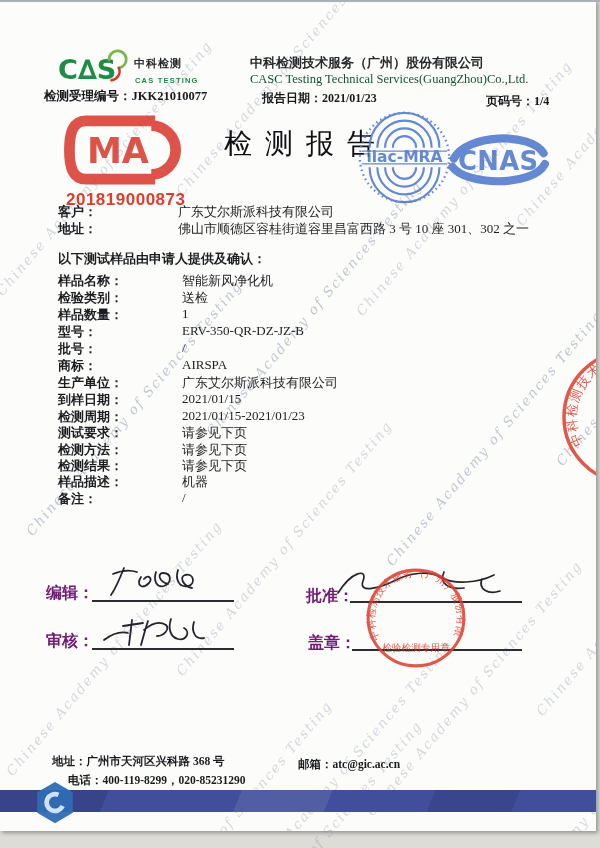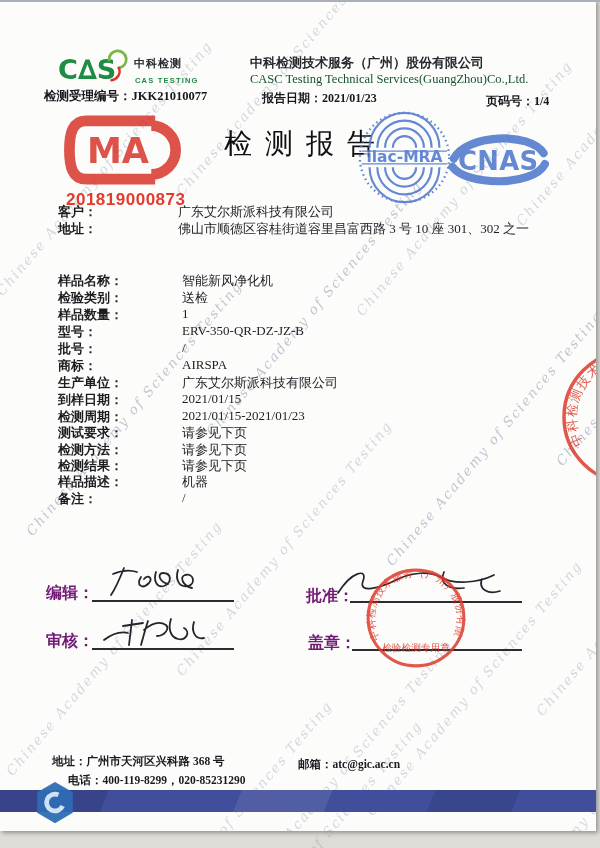--- a/index.html
+++ b/index.html
@@ -121,20 +121,21 @@
     </svg>
 
     <div class="frow" style="top:203px;">
       <span class="flabel">客户：</span>
       <span class="fvalue" style="left:178px;">广东艾尔斯派科技有限公司</span>
     </div>
     <div class="frow" style="top:220px;">
       <span class="flabel">地址：</span>
       <span class="fvalue" style="left:178px;">佛山市顺德区容桂街道容里昌富西路 3 号 10 座 301、302 之一</span>
     </div>
+    <div class="abs z2 note" style="left:58px;top:250px;">以下测试样品由申请人提供及确认：</div>
 
     <div class="frow" style="top:272px;">
         <span class="flabel">样品名称：</span>
         <span class="fvalue">智能新风净化机</span>
       </div>
     <div class="frow" style="top:289px;">
         <span class="flabel">检验类别：</span>
         <span class="fvalue">送检</span>
       </div>
     <div class="frow" style="top:306px;">

